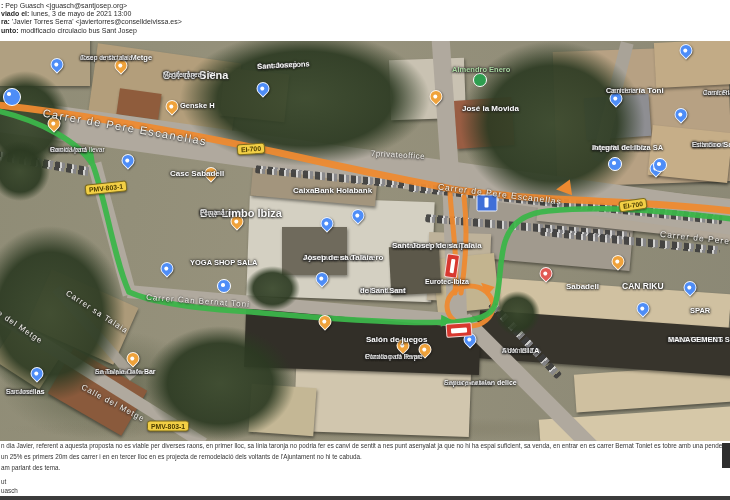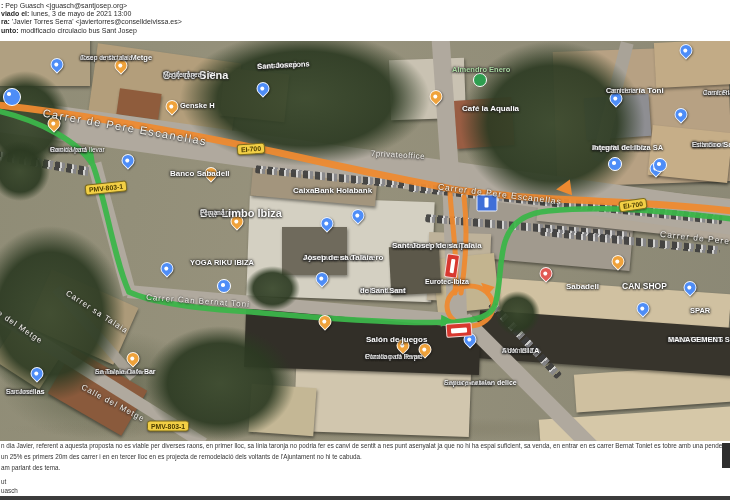--- a/index.html
+++ b/index.html
@@ -197,21 +197,21 @@
         <span class="s2">Mediterránea</span>
       </div>
     <div class="pl" style="left:257px;top:22px;transform:translate(-50%,-50%) rotate(-3deg);">
         <span>Construccions</span>
         <span class="s2" style="font-size:7.5px;font-weight:bold;">Sant Josep</span>
       </div>
     <div class="pl" style="left:180px;top:61px;">
         <span>Genske H</span>
       </div>
     <div class="pl" style="left:462px;top:64px;font-size:8px;">
-        <span>Café la Aqualia</span>
+        <span>José la Movida</span>
       </div>
     <div class="pl green" style="left:452px;top:25px;">
         <span>Almendro Enero</span>
       </div>
     <div class="pl" style="left:606px;top:46px;font-size:8px;">
         <span>Carnicería Toni</span>
         <span class="s2">Carnicería</span>
       </div>
     <div class="pl" style="left:703px;top:48px;">
         <span>José Ribas Rib</span>
@@ -224,53 +224,53 @@
     <div class="pl" style="left:692px;top:100px;">
         <span>Can Sant</span>
         <span class="s2" style="font-size:7.5px;font-weight:bold;">Estanco Sant Josep</span>
         <span class="s2">Estanco</span>
       </div>
     <div class="pl" style="left:50px;top:105px;">
         <span>Racó Verd</span>
         <span class="s2">Comida para llevar</span>
       </div>
     <div class="pl" style="left:170px;top:129px;font-size:8px;">
-        <span>Banco Sabadell</span>
+        <span>Casc Sabadell</span>
       </div>
     <div class="pl" style="left:200px;top:168px;">
         <span>Restaurante</span>
         <span class="s2" style="font-size:11px;font-weight:bold;">Bar Limbo Ibiza</span>
         <span class="s2">Peruana</span>
       </div>
     <div class="pl" style="left:293px;top:146px;font-size:8px;">
         <span>CaixaBank Holabank</span>
       </div>
     <div class="pl" style="left:190px;top:218px;">
-        <span>YOGA RIKU IBIZA</span>
+        <span>YOGA SHOP SALA</span>
       </div>
     <div class="pl" style="left:392px;top:201px;font-size:8px;">
         <span>CaixaBank Municipal</span>
         <span class="s2" style="font-size:8px;font-weight:bold;">Sant Josep de sa Talaia</span>
       </div>
     <div class="pl" style="left:303px;top:213px;font-size:8px;">
         <span>Ajuntament de Enero</span>
         <span class="s2" style="font-size:8px;font-weight:bold;">Josep de sa Talaia</span>
       </div>
     <div class="pl" style="left:360px;top:246px;">
         <span>Policia Local</span>
         <span class="s2" style="font-size:7.5px;font-weight:bold;">de Sant Sant</span>
       </div>
     <div class="pl" style="left:425px;top:237px;font-size:7px;">
         <span>Eurotec-Ibiza</span>
       </div>
     <div class="pl" style="left:566px;top:242px;font-size:8px;">
         <span>Sabadell</span>
       </div>
     <div class="pl" style="left:622px;top:241px;font-size:8.5px;">
-        <span>CAN SHOP</span>
+        <span>CAN RIKU</span>
       </div>
     <div class="pl" style="left:366px;top:295px;font-size:8px;">
         <span>Salón de juegos</span>
       </div>
     <div class="pl" style="left:365px;top:312px;font-size:8px;">
         <span>Pizzico di Pepe</span>
         <span class="s2">Comida para llevar</span>
       </div>
     <div class="pl" style="left:444px;top:338px;font-size:7px;">
         <span>Sapuce catalan delice</span>

